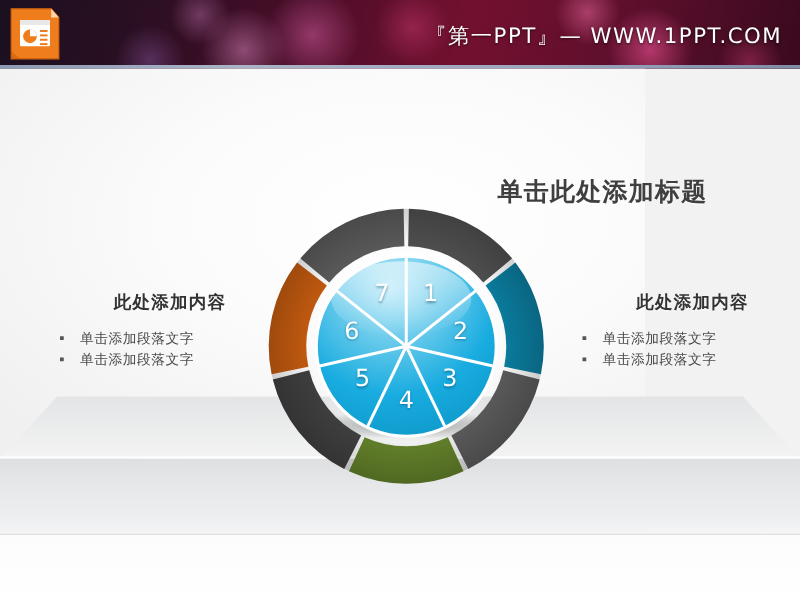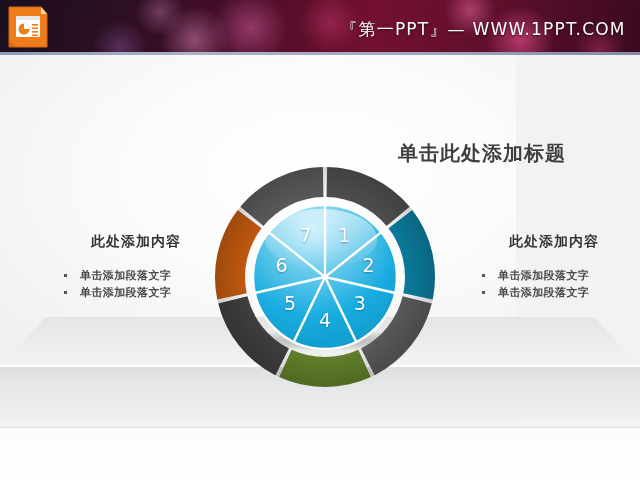--- a/index.html
+++ b/index.html
@@ -123,21 +123,21 @@
     font-weight: bold;
     color: #333333;
     letter-spacing: 1px;
     margin: 0 0 11px 0;
     white-space: nowrap;
     text-shadow: 0 1px 1px rgba(255,255,255,0.9);
     text-align: center;
   }
   #block-left .block-heading  { padding-left: 24px; }
   #block-right .block-heading { padding-left: 24px; }
-  .bullet-list { list-style: none; margin: 16px; padding: 0; font-weight: bold; }
+  .bullet-list { list-style: none; margin: 0; padding: 0; }
   .bullet-item {
     position: relative;
     font-size: 11px;
     color: #4a4a4a;
     line-height: 17px;
     padding-left: 30px;
     white-space: nowrap;
     letter-spacing: 0.4px;
   }
   .bullet-dot {

